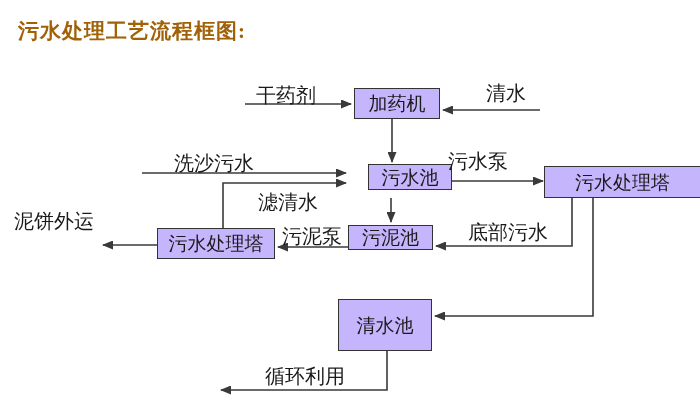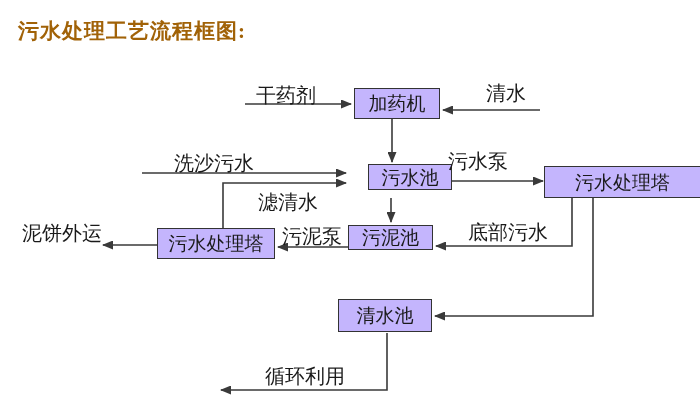--- a/index.html
+++ b/index.html
@@ -53,30 +53,30 @@
     white-space: nowrap;
     z-index: 2;
     color: #1a1a1a;
   }
   
   .n-dosing   { left: 354px; top:  88px; width:  86px; height: 31px; }
   .n-sewage   { left: 368px; top: 164px; width:  84px; height: 26px; }
   .n-tower    { left: 544px; top: 166px; width: 157px; height: 32px; }
   .n-sludge   { left: 348px; top: 225px; width:  85px; height: 25px; }
   .n-press    { left: 157px; top: 228px; width: 118px; height: 31px; }
-  .n-clean    { left: 338px; top: 299px; width:  94px; height: 33px; }
+  .n-clean    { left: 338px; top: 299px; width:  94px; height: 52px; }
   
   .l-dry      { left: 256px; top:  84px; }
   .l-water    { left: 486px; top:  82px; }
   .l-sand     { left: 174px; top: 152px; }
   .l-spump    { left: 448px; top: 150px; }
   .l-filtered { left: 258px; top: 191px; text-align: center; }
   .l-bottom   { left: 468px; top: 221px; text-align: right; }
   .l-mpump    { left: 282px; top: 225px; }
-  .l-mudcake  { left:  14px; top: 222px; margin-left: 8px; }
+  .l-mudcake  { left:  14px; top: 210px; }
   .l-recycle  { left: 265px; top: 365px; }
 </style>
 </head>
 <body>
 
 <div class="canvas">
 
   <div class="page-title">污水处理工艺流程框图:</div>
 
   <svg class="diagram-svg" viewBox="0 0 700 420" xmlns="http://www.w3.org/2000/svg">

